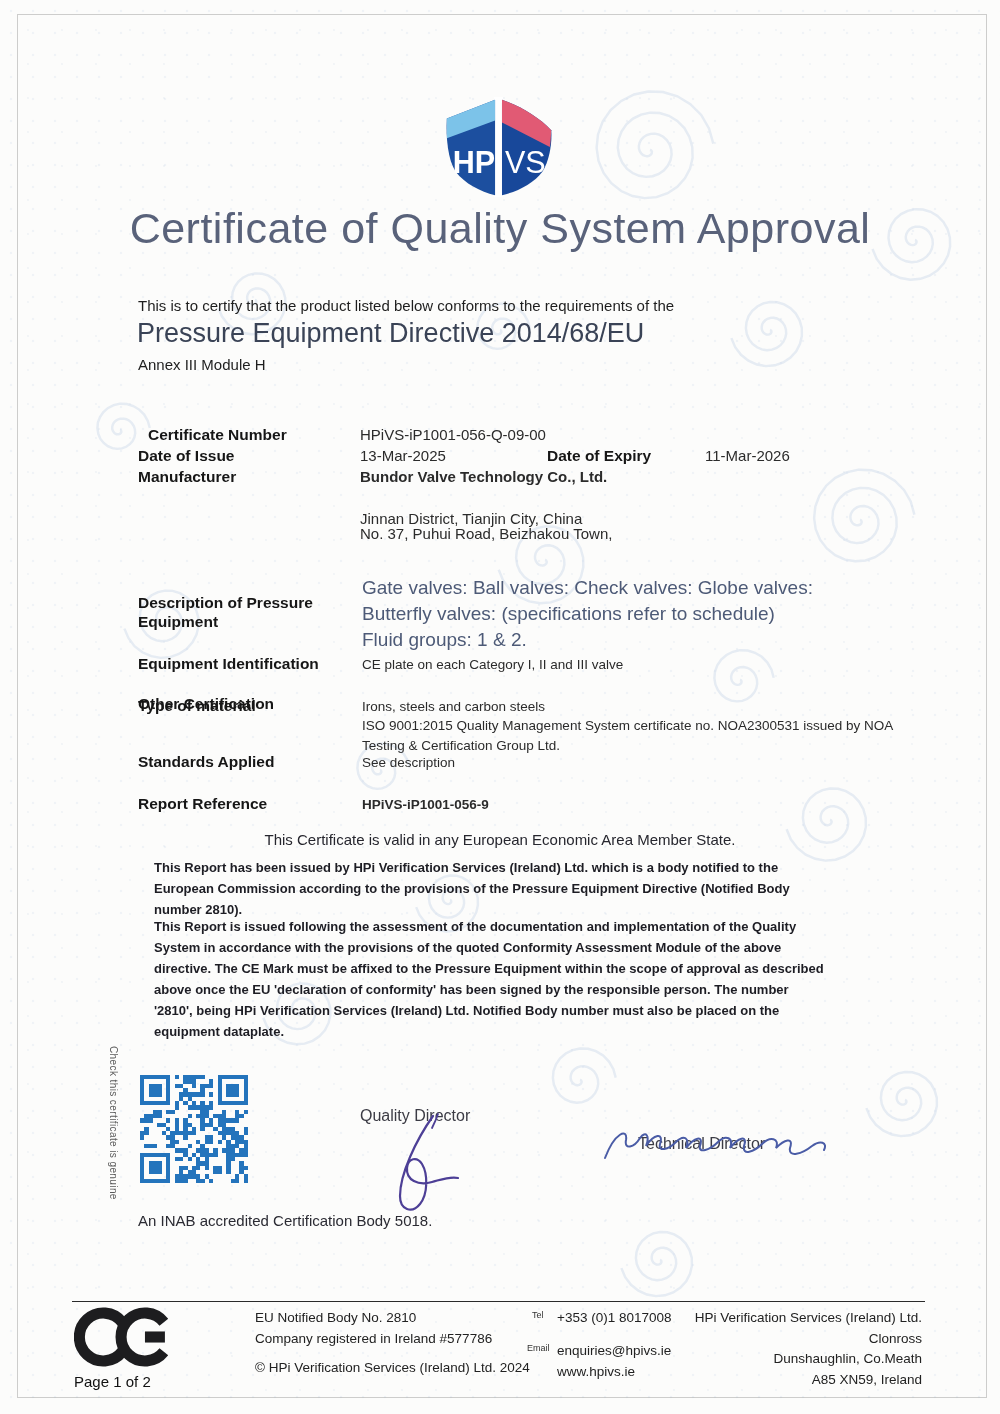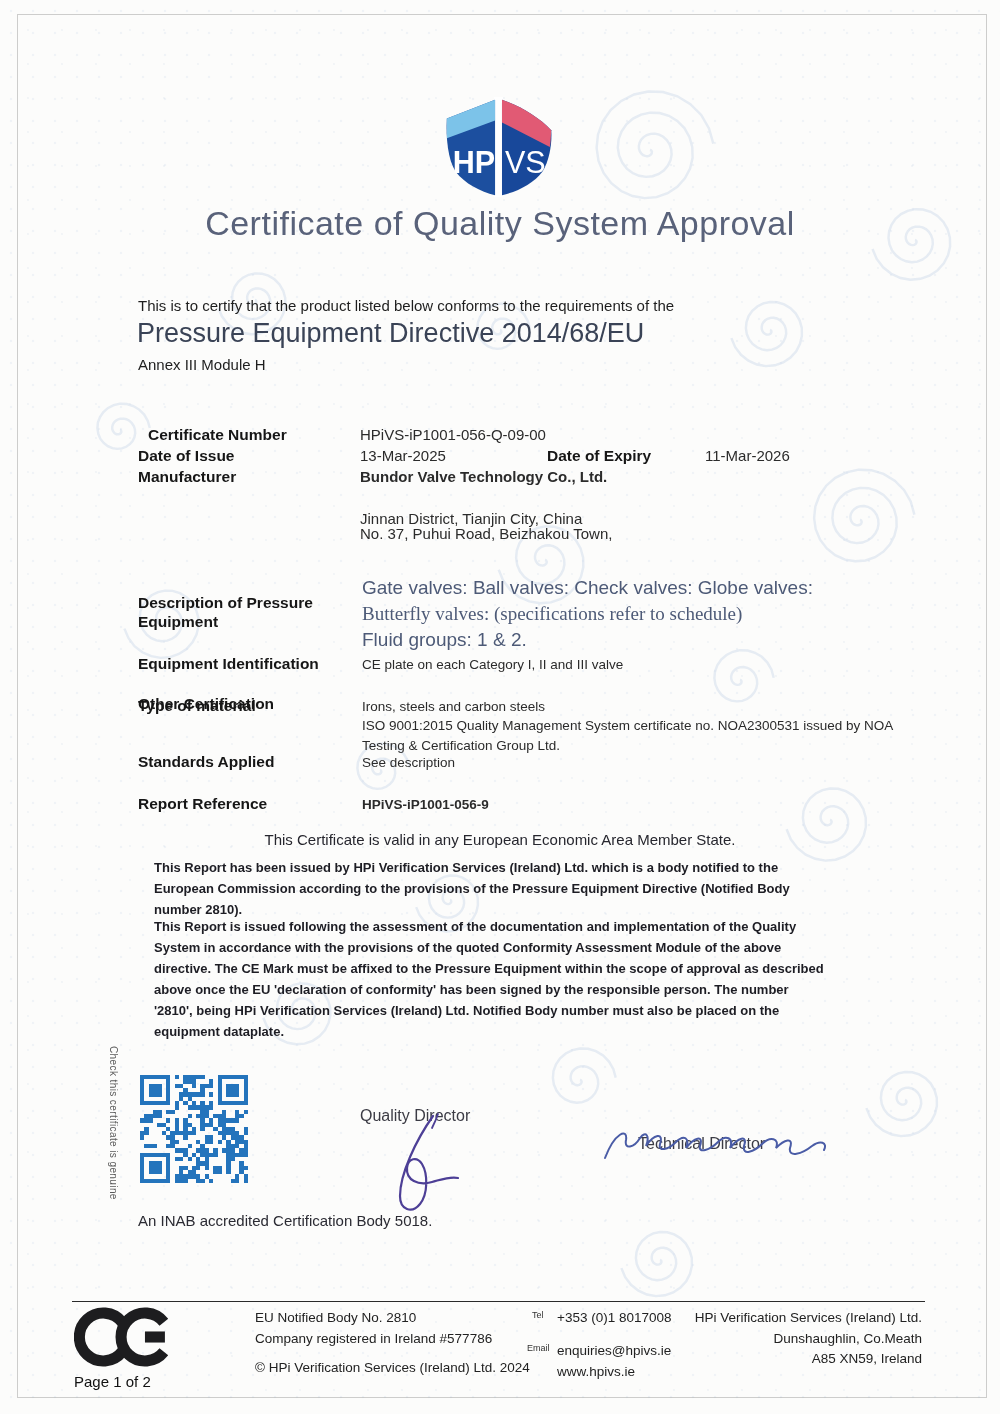--- a/index.html
+++ b/index.html
@@ -16,21 +16,21 @@
   }
   .abs{position:absolute;}
   .scan-frame{
     position:absolute;left:17px;top:14px;right:13px;bottom:16px;
     border:1px solid rgba(165,165,165,0.55);pointer-events:none;
   }
   .deco{position:absolute;left:0;top:0;width:1000px;height:1414px;pointer-events:none;}
   .deco path{fill:none;stroke:#cfdcec;stroke-width:2.4;opacity:.5;}
   .title{
     left:0;top:204px;width:1000px;text-align:center;
-    font-size:34px;font-weight:400;color:#59627a;letter-spacing:.5px;
+    font-size:43px;font-weight:400;color:#59627a;letter-spacing:.5px;
   }
   .certify{left:138px;top:297px;font-size:15px;color:#1e1e1e;}
   .directive{left:137px;top:318px;font-size:27px;color:#3a4356;}
   .annex{left:138px;top:356px;font-size:15px;color:#1e1e1e;}
   .lbl{font-size:15.5px;font-weight:700;color:#161616;}
   .val{font-size:15px;color:#2b2b2b;}
   .val-sm{font-size:13.5px;color:#2b2b2b;}
   .desc-val{font-size:19px;color:#4d5a77;line-height:26px;}
   .validity{left:0;top:831px;width:1000px;text-align:center;font-size:15px;font-weight:500;color:#26262e;}
   .para{left:154px;width:690px;font-size:13px;font-weight:700;color:#1d1d24;line-height:21px;}
@@ -99,21 +99,21 @@
   <div class="abs val" style="left:705px;top:447px;">11-Mar-2026</div>
 
   <div class="abs lbl" style="left:138px;top:468px;">Manufacturer</div>
   <div class="abs val" style="left:360px;top:468px;font-weight:700;">Bundor Valve Technology Co., Ltd.</div>
   <div class="abs val" style="left:360px;top:489px;margin-top:36px;">No. 37, Puhui Road, Beizhakou Town,</div>
   <div class="abs val" style="left:360px;top:510px;">Jinnan District, Tianjin City, China</div>
 
   <div class="abs lbl" style="left:138px;top:594px;">Description of Pressure</div>
   <div class="abs lbl" style="left:138px;top:613px;">Equipment</div>
   <div class="abs desc-val" style="left:362px;top:575px;">Gate valves: Ball valves: Check valves: Globe valves:</div>
-  <div class="abs desc-val" style="left:362px;top:601px;font-family:Liberation Serif, serif;">Butterfly valves: (specifications refer to schedule)</div>
+  <div class="abs desc-val" style="left:362px;top:601px;">Butterfly valves: (specifications refer to schedule)</div>
   <div class="abs desc-val" style="left:362px;top:627px;">Fluid groups: 1 &amp; 2.</div>
 
   <div class="abs lbl" style="left:138px;top:655px;">Equipment Identification</div>
   <div class="abs val-sm" style="left:362px;top:657px;">CE plate on each Category I, II and III valve</div>
 
   <div class="abs lbl" style="left:138px;top:697px;">Type of material</div>
   <div class="abs val-sm" style="left:362px;top:699px;">Irons, steels and carbon steels</div>
 
   <div class="abs lbl" style="left:138px;top:695px;">Other Certification</div>
   <div class="abs val-sm" style="left:362px;top:718px;">ISO 9001:2015 Quality Management System certificate no. NOA2300531 issued by NOA</div>
@@ -496,17 +496,18 @@
   </div>
 
   <div class="abs ft-tiny" style="left:532px;top:1310px;">Tel</div>
   <div class="abs ft" style="left:557px;top:1308px;">+353 (0)1 8017008</div>
   <div class="abs ft-tiny" style="left:527px;top:1343px;">Email</div>
   <div class="abs ft" style="left:557px;top:1341px;">enquiries@hpivs.ie</div>
   <div class="abs ft" style="left:557px;top:1362px;">www.hpivs.ie</div>
 
   <div class="abs ft right-col" style="left:622px;top:1308px;width:300px;">
     <div>HPi Verification Services (Ireland) Ltd.</div>
+    <div>Clonross</div>
     <div>Dunshaughlin, Co.Meath</div>
     <div>A85 XN59, Ireland</div>
   </div>
 
 </div>
 
 </body></html>

